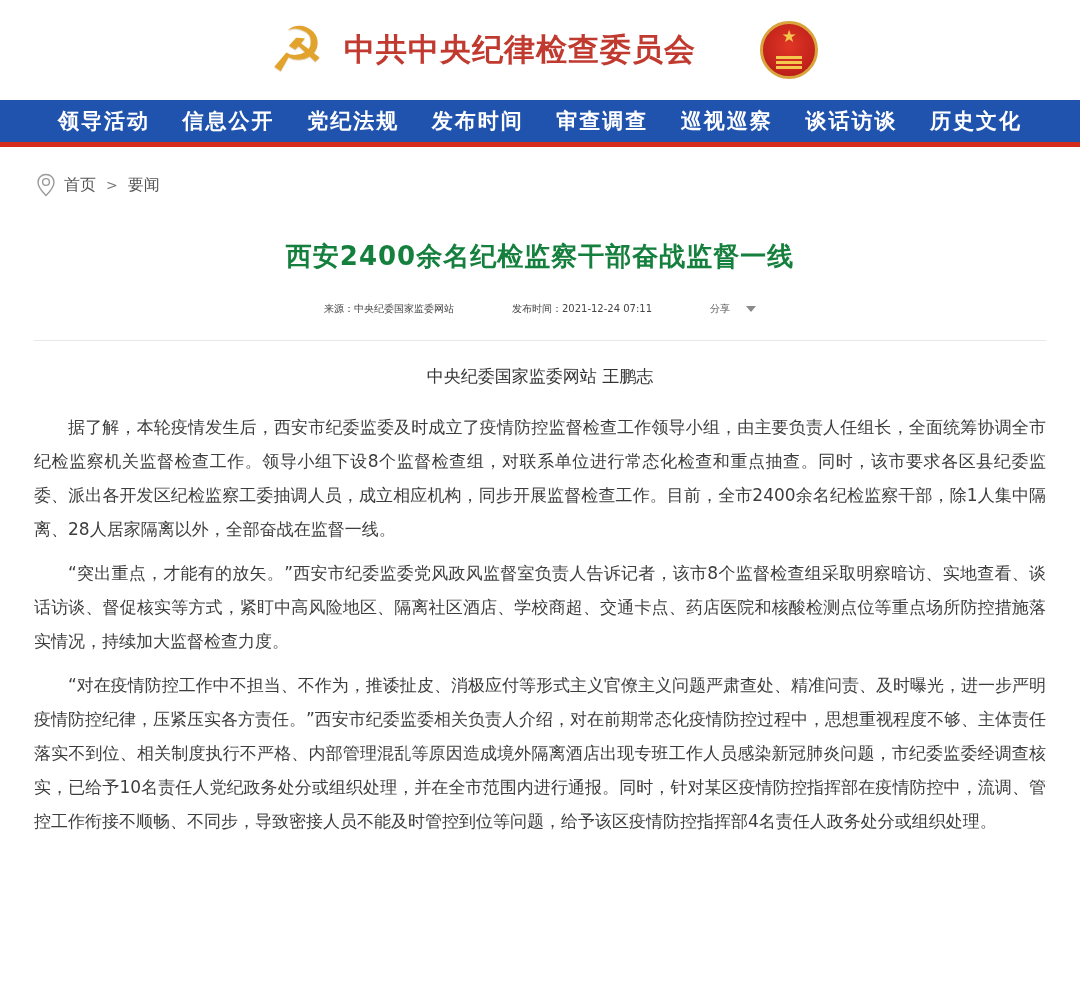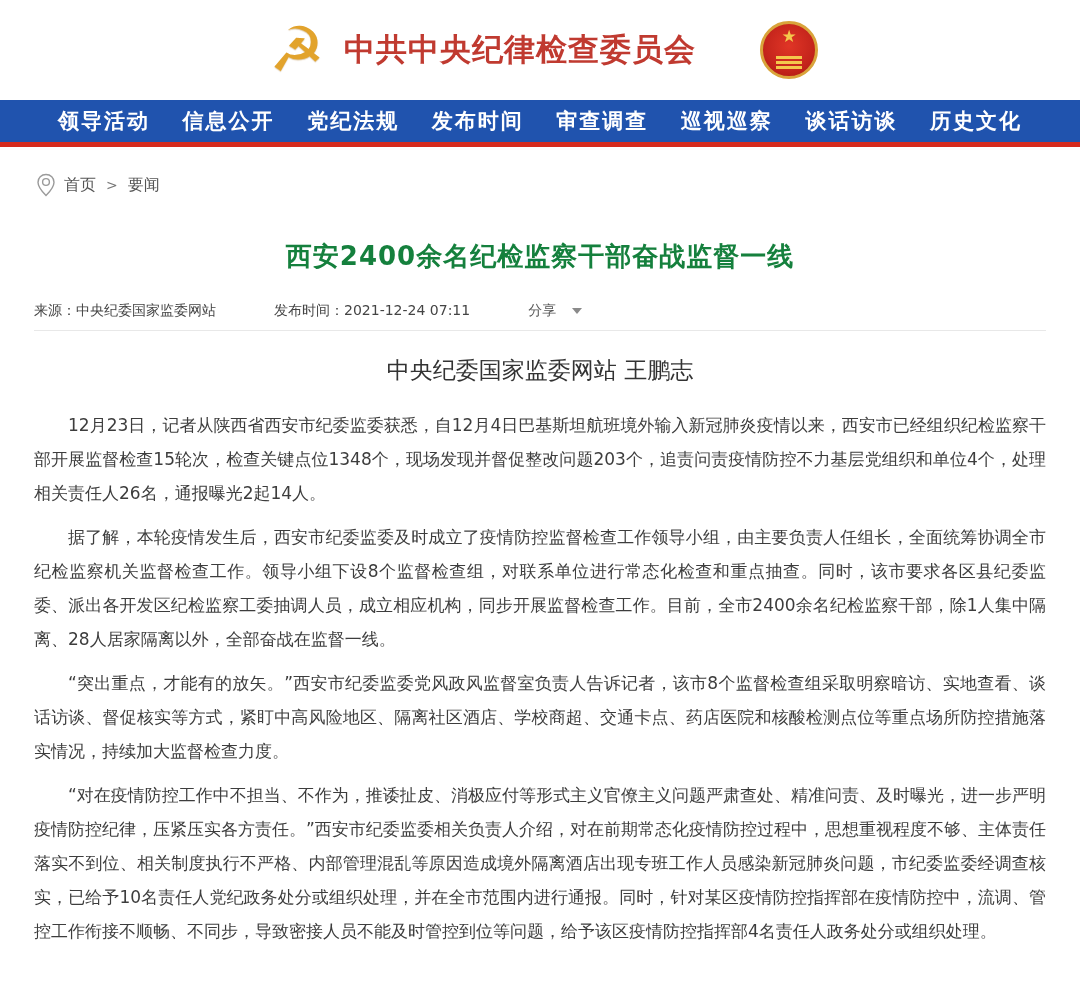--- a/index.html
+++ b/index.html
@@ -55,32 +55,32 @@
   .breadcrumb .pin{ width:20px; height:24px; display:block; }
   .crumb-link{ cursor:pointer;text-align:right; }
   .crumb-sep{ color:#777; font-size:14px; margin:0 2px; }
 
   .article-title{
     text-align:center; font-size:26px; font-weight:bold; color:#15803d;
     margin-top:42px; letter-spacing:1px;
   }
 
   .meta-row{
-    display:flex; justify-content:flex-start; align-items:center; gap:58px;
-    margin-top:28px; padding-bottom:10px; font-size:14px; color:#444;
+    display:flex; justify-content:center; align-items:center; gap:58px;
+    margin-top:28px; padding-bottom:24px; font-size:10px; color:#444;
     border-bottom:1px solid #e8e8e8;
   }
   .meta-item{ white-space:nowrap; }
   .share-btn{ cursor:pointer; color:#555; display:flex; align-items:center; gap:16px; }
   .caret-down{
     width:0; height:0; border-left:5px solid transparent; border-right:5px solid transparent;
     border-top:6px solid #8a8a8a; display:inline-block;
   }
 
-  .byline{ text-align:center; font-size:23px; color:#333; margin-top:24px; }
+  .byline{ text-align:center; font-size:17px; color:#333; margin-top:24px; }
 
   .article-body{ margin-top:22px; }
   .article-body p{
     font-size:17px; color:#3d3d3d; line-height:2.0; text-align:justify;
     text-indent:2em; margin-bottom:10px;
   }
 </style>
 </head>
 <body>
 
@@ -128,19 +128,18 @@
     <span class="meta-item"><span>发布时间：</span><span>2021-12-24 07:11</span></span>
     <span class="share-btn">
       <span>分享</span>
       <span class="caret-down"></span>
     </span>
   </div>
 
   <div class="byline">中央纪委国家监委网站 王鹏志</div>
 
   <div class="article-body">
-    <p>12月23日，记者从陕西省西安市纪委监委获悉，自12月4日巴基斯坦航班境外输入新冠肺炎疫情以来，西安市已经组织纪检监察干部开展监督检查15轮次，检查关键点位1348个，现场发现并督促整改问题203个，追责问责疫情防控不力基层党组织和单位4个，处理相关责任人26名，通报曝光2起14人。</p>
     <p>据了解，本轮疫情发生后，西安市纪委监委及时成立了疫情防控监督检查工作领导小组，由主要负责人任组长，全面统筹协调全市纪检监察机关监督检查工作。领导小组下设8个监督检查组，对联系单位进行常态化检查和重点抽查。同时，该市要求各区县纪委监委、派出各开发区纪检监察工委抽调人员，成立相应机构，同步开展监督检查工作。目前，全市2400余名纪检监察干部，除1人集中隔离、28人居家隔离以外，全部奋战在监督一线。</p>
     <p>“突出重点，才能有的放矢。”西安市纪委监委党风政风监督室负责人告诉记者，该市8个监督检查组采取明察暗访、实地查看、谈话访谈、督促核实等方式，紧盯中高风险地区、隔离社区酒店、学校商超、交通卡点、药店医院和核酸检测点位等重点场所防控措施落实情况，持续加大监督检查力度。</p>
     <p>“对在疫情防控工作中不担当、不作为，推诿扯皮、消极应付等形式主义官僚主义问题严肃查处、精准问责、及时曝光，进一步严明疫情防控纪律，压紧压实各方责任。”西安市纪委监委相关负责人介绍，对在前期常态化疫情防控过程中，思想重视程度不够、主体责任落实不到位、相关制度执行不严格、内部管理混乱等原因造成境外隔离酒店出现专班工作人员感染新冠肺炎问题，市纪委监委经调查核实，已给予10名责任人党纪政务处分或组织处理，并在全市范围内进行通报。同时，针对某区疫情防控指挥部在疫情防控中，流调、管控工作衔接不顺畅、不同步，导致密接人员不能及时管控到位等问题，给予该区疫情防控指挥部4名责任人政务处分或组织处理。</p>
   </div>
 
 </div>
 
 </body></html>

